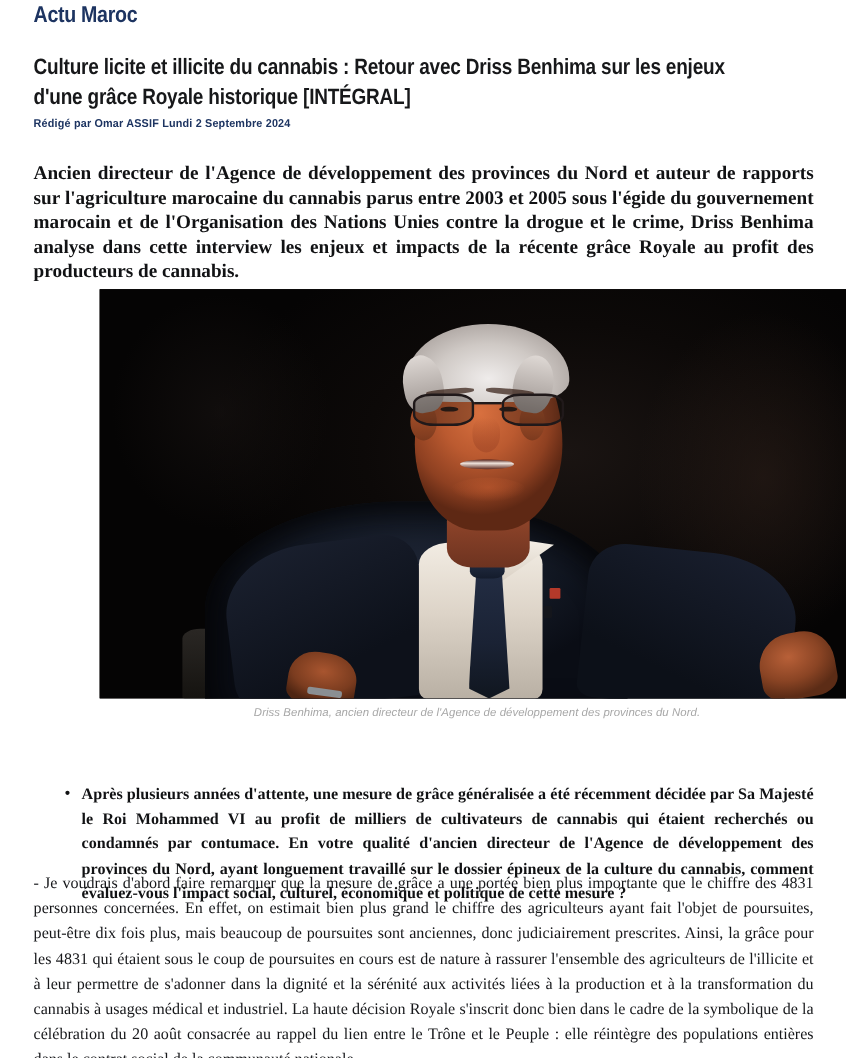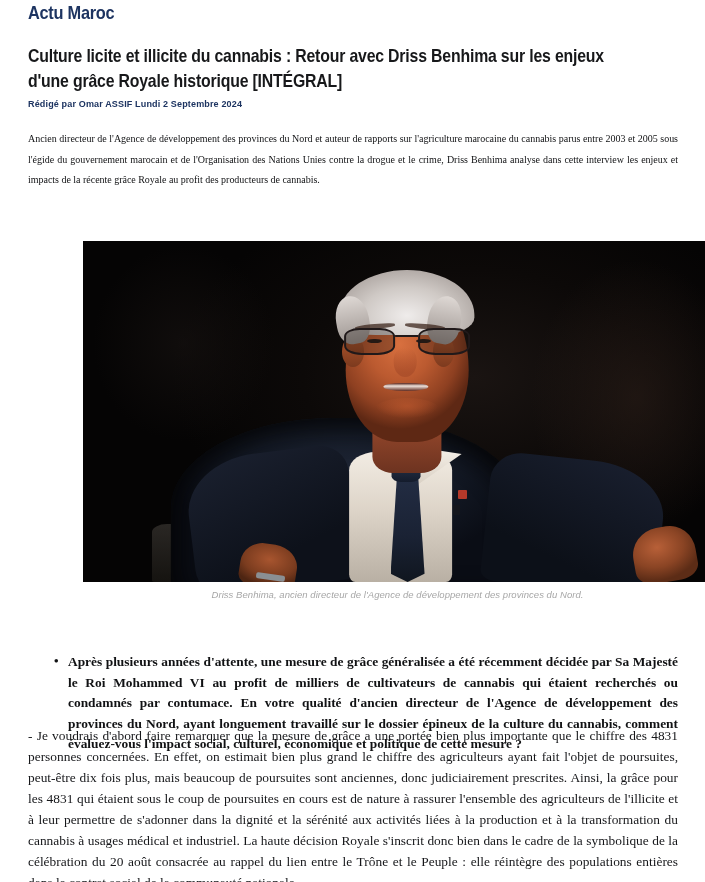--- a/index.html
+++ b/index.html
@@ -72,22 +72,22 @@
     white-space: nowrap;
   }
 
   
   .lead {
     position: absolute;
     left: 28px;
     top: 119px;
     width: 650px;
     font-family: "Liberation Serif", serif;
-    font-weight: normal;
-    font-size: 10px;
+    font-weight: bold;
+    font-size: 16px;
     line-height: 20.6px;
     color: #111214;
     text-align: justify;
     text-justify: inter-word;
     letter-spacing: -0.02px;
   }
 
   
   .figure {
     position: absolute;

